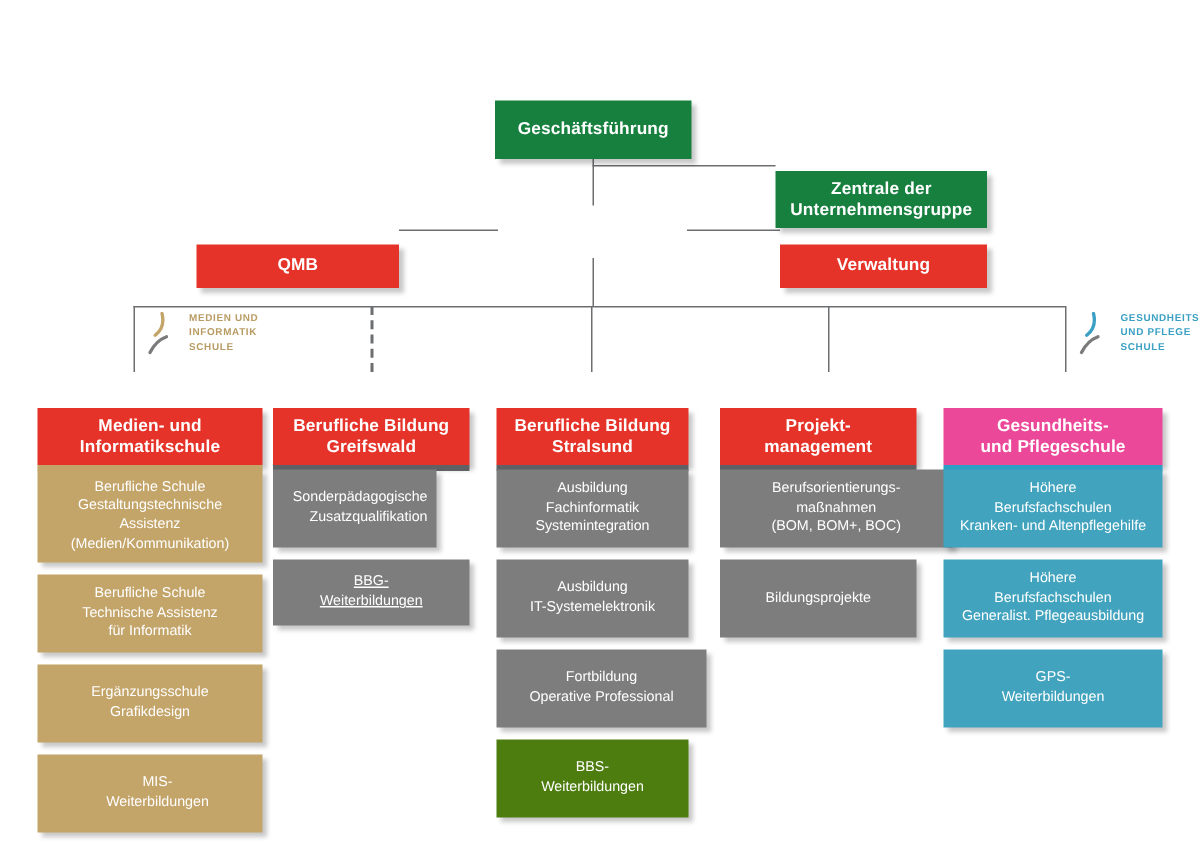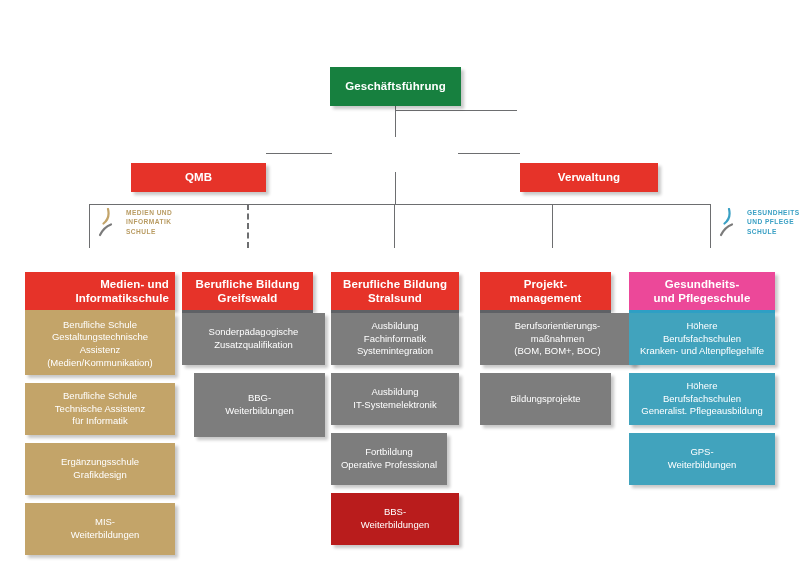--- a/index.html
+++ b/index.html
@@ -89,20 +89,24 @@
   <div class="ln v" style="left:89px;  top:204px; height:44px;"></div>
   <div class="dashed" style="left:247px; top:204px; height:44px;"></div>
   <div class="ln v" style="left:394px; top:204px; height:44px;"></div>
   <div class="ln v" style="left:552px; top:204px; height:44px;"></div>
   <div class="ln v" style="left:710px; top:204px; height:44px;"></div>
 
   <div class="box green head" style="left:330px; top:43px; width:131px; height:39px;">
     <span class="lbl" style="white-space:pre-line;">Geschäftsführung</span>
   </div>
 
+  <div class="box green head" style="left:517px; top:90px; width:141px; height:38px;">
+    <span class="lbl" style="white-space:pre-line;">Zentrale der
+Unternehmensgruppe</span>
+  </div>
 
   <div class="box red head" style="left:131px; top:139px; width:135px; height:29px;">
     <span class="lbl" style="white-space:pre-line;">QMB</span>
   </div>
 
 
   <div class="box red head" style="left:520px; top:139px; width:138px; height:29px;">
     <span class="lbl" style="white-space:pre-line;">Verwaltung</span>
   </div>
 
@@ -125,21 +129,21 @@
         <path d="M5 27 C 8 21, 12 18, 16 16.5" stroke="#7b7b7b" stroke-width="2.2" fill="none" stroke-linecap="round"></path>
       </svg>
     </span>
     <span class="txt">Gesundheits
 und Pflege
 Schule</span>
   </div>
 
   <div id="columns">
       <div class="box red head" style="left: 25px; top: 248px; width: 150px; height: 38px; background: rgb(230, 51, 41);">
-        <span class="lbl" style="white-space: pre-line; text-align: right;">Medien- und
+        <span class="lbl" style="white-space: pre-line;">Medien- und
 Informatikschule</span>
         <span class="accent" style="background: rgb(195, 164, 105);"></span>
       </div>
       <div class="box sub" style="left: 25px; top: 313px; width: 150px; height: 62px; background: rgb(195, 164, 105);">
         <span class="lbl" style="white-space: pre-line;">Berufliche Schule
 Gestaltungstechnische
 Assistenz
 (Medien/Kommunikation)</span>
       </div>
       <div class="box sub" style="left: 25px; top: 383px; width: 150px; height: 52px; background: rgb(195, 164, 105);">
@@ -153,47 +157,47 @@
       </div>
       <div class="box sub" style="left: 25px; top: 503px; width: 150px; height: 52px; background: rgb(195, 164, 105);">
         <span class="lbl" style="white-space: pre-line; padding-left: 16px;">MIS-
 Weiterbildungen</span>
       </div>
       <div class="box red head" style="left: 182px; top: 248px; width: 131px; height: 38px; background: rgb(230, 51, 41);">
         <span class="lbl" style="white-space: pre-line;">Berufliche Bildung
 Greifswald</span>
         <span class="accent" style="background: rgb(95, 97, 101);"></span>
       </div>
-      <div class="box sub" style="left: 182px; top: 313px; width: 143px; height: 52px; background: rgb(125, 125, 125);">
+      <div class="box sub" style="left: 182px; top: 313px; width: 109px; height: 52px; background: rgb(125, 125, 125); text-align: right;">
         <span class="lbl" style="white-space: pre-line;">Sonderpädagogische
 Zusatzqualifikation</span>
       </div>
-      <div class="box sub" style="left: 194px; top: 373px; width: 131px; height: 64px; background: rgb(125, 125, 125);">
+      <div class="box sub" style="left: 182px; top: 373px; width: 131px; height: 44px; background: rgb(125, 125, 125); text-decoration: underline;">
         <span class="lbl" style="white-space: pre-line;">BBG-
 Weiterbildungen</span>
       </div>
       <div class="box red head" style="left: 331px; top: 248px; width: 128px; height: 38px; background: rgb(230, 51, 41);">
         <span class="lbl" style="white-space: pre-line;">Berufliche Bildung
 Stralsund</span>
         <span class="accent" style="background: rgb(95, 97, 101);"></span>
       </div>
       <div class="box sub" style="left: 331px; top: 313px; width: 128px; height: 52px; background: rgb(125, 125, 125);">
         <span class="lbl" style="white-space: pre-line;">Ausbildung
 Fachinformatik
 Systemintegration</span>
       </div>
       <div class="box sub" style="left: 331px; top: 373px; width: 128px; height: 52px; background: rgb(125, 125, 125);">
         <span class="lbl" style="white-space: pre-line;">Ausbildung
 IT-Systemelektronik</span>
       </div>
-      <div class="box sub" style="left: 331px; top: 433px; width: 116px; height: 52px; background: rgb(125, 125, 125);">
+      <div class="box sub" style="left: 331px; top: 433px; width: 140px; height: 52px; background: rgb(125, 125, 125);">
         <span class="lbl" style="white-space: pre-line;">Fortbildung
 Operative Professional</span>
       </div>
-      <div class="box sub" style="left: 331px; top: 493px; width: 128px; height: 52px; background: #b91c1c;">
+      <div class="box sub" style="left: 331px; top: 493px; width: 128px; height: 52px; background: #4d7c0f;">
         <span class="lbl" style="white-space: pre-line;">BBS-
 Weiterbildungen</span>
       </div>
       <div class="box red head" style="left: 480px; top: 248px; width: 131px; height: 38px; background: rgb(230, 51, 41);">
         <span class="lbl" style="white-space: pre-line;">Projekt-
 management</span>
         <span class="accent" style="background: rgb(95, 97, 101);"></span>
       </div>
       <div class="box sub" style="left: 480px; top: 313px; width: 155px; height: 52px; background: rgb(125, 125, 125);">
         <span class="lbl" style="white-space: pre-line;">Berufsorientierungs-

